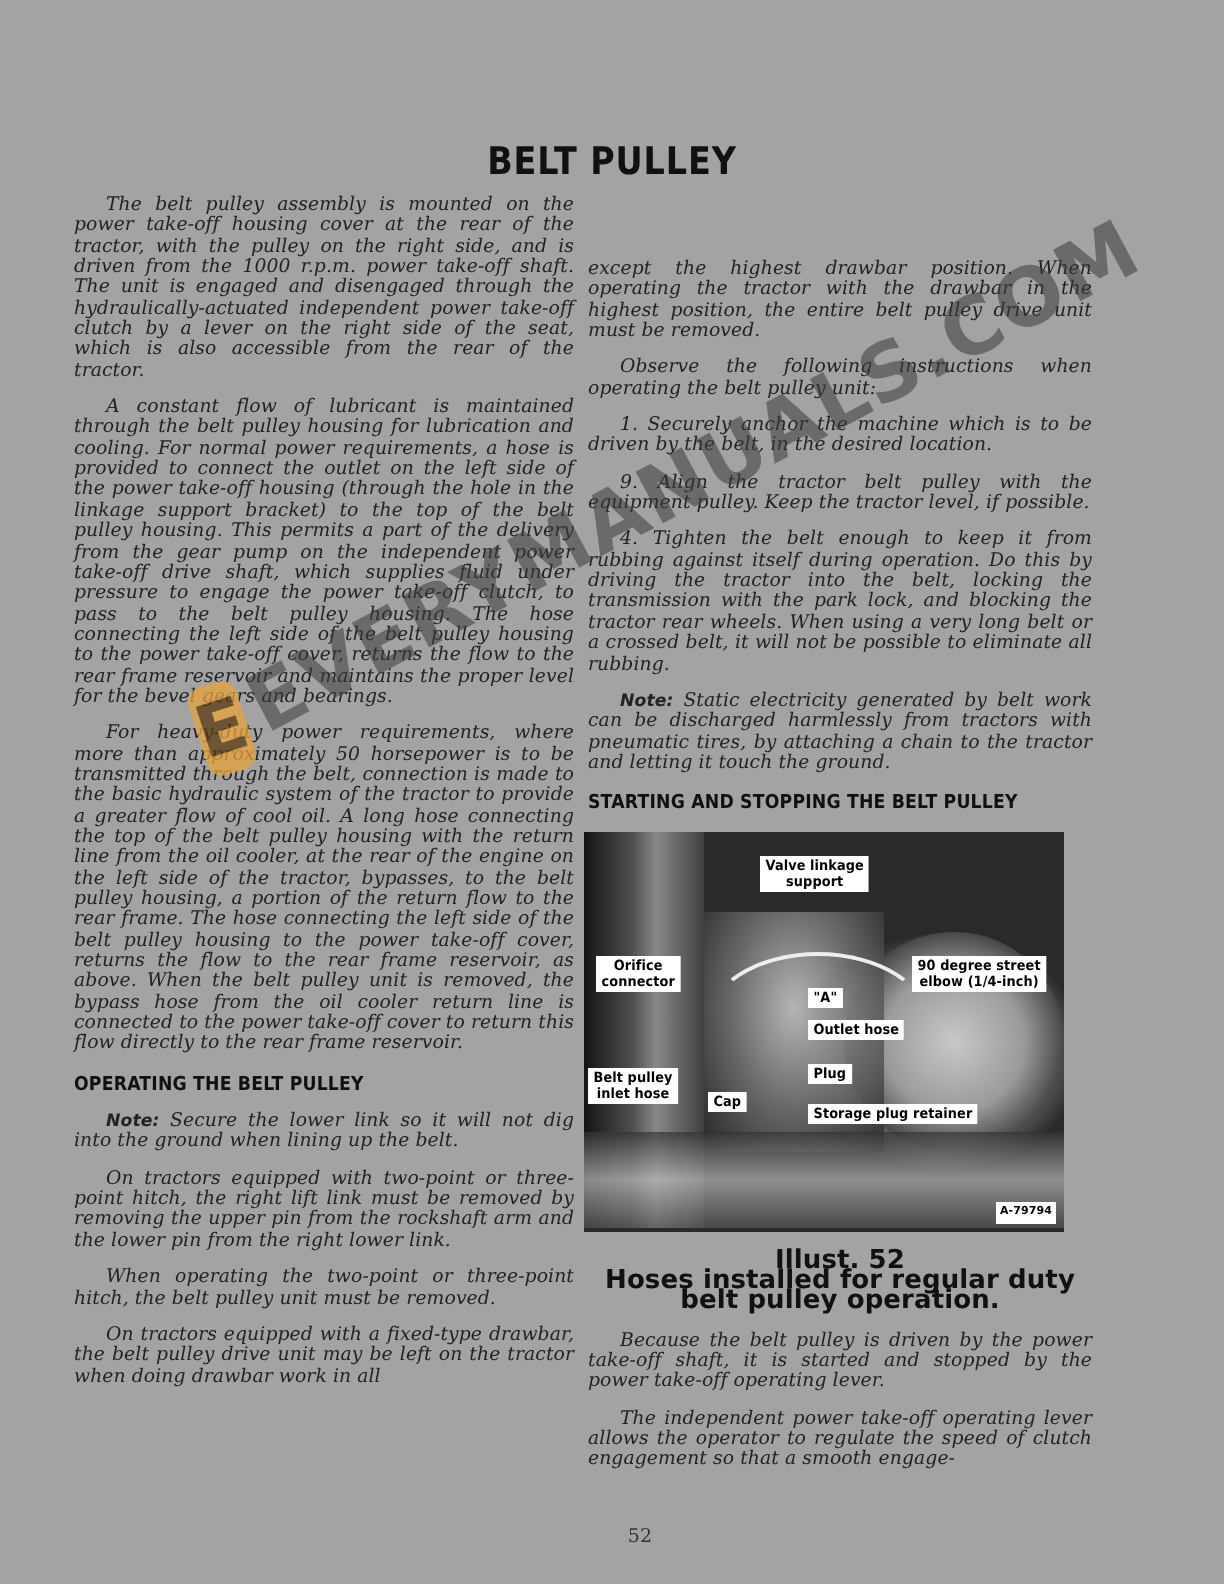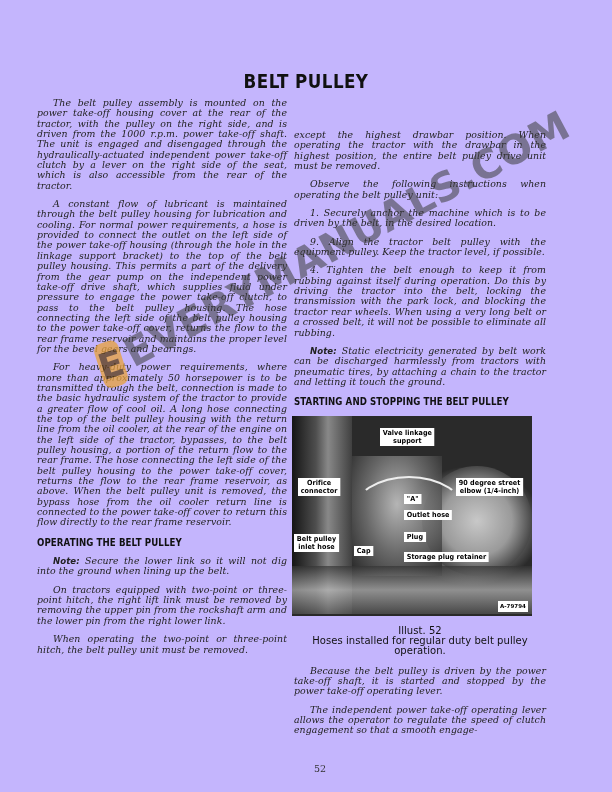--- a/index.html
+++ b/index.html
@@ -1,17 +1,17 @@
 <!DOCTYPE html>
 <html><head>
 <meta charset="utf-8">
 <style>
   html, body { margin: 0; padding: 0; background: #ffffff; }
   body { width: 612px; height: 792px; position: relative; overflow: hidden; }
-  .page { position: absolute; inset: 0; background: #c4b5fd; color: #1e1e1e; }
+  .page { position: absolute; inset: 0; background: #a3a3a3; color: #1e1e1e; }
   .title {
     position: absolute; top: 70px; left: 0; width: 612px; text-align: center;
     font-family: "DejaVu Sans", sans-serif; font-weight: bold; font-size: 19px;
     letter-spacing: 0.5px; transform: scaleX(0.88); transform-origin: center;
     color: #111;
   }
   .col {
     position: absolute; top: 98px;
     font-family: "DejaVu Serif", serif; font-size: 9.4px; line-height: 10.35px;
     color: #222; letter-spacing: 0.05px;
@@ -46,21 +46,21 @@
   .figure .hose { position: absolute; border: 2px solid #eee; border-color: #eee transparent transparent transparent;
     border-radius: 50%; }
   .callout {
     position: absolute; background: #fff; color: #000;
     font-family: "DejaVu Sans", sans-serif; font-weight: bold; font-size: 7px; line-height: 8px;
     padding: 1px 3px; text-align: center; white-space: nowrap; transform: scaleX(0.92); transform-origin: left;
   }
   .fig-id { position: absolute; right: 4px; bottom: 4px; background: #fff; color: #000;
     font-family: "DejaVu Sans", sans-serif; font-size: 5.5px; padding: 0 2px; font-weight: bold; }
   .caption {
-    font-family: "DejaVu Sans", sans-serif; font-weight: normal; font-size: 10px; line-height: 10px;
+    font-family: "DejaVu Sans", sans-serif; font-weight: bold; font-size: 13px; line-height: 10px;
     text-align: center; margin: 10px 0 10px 0; color: #111;
   }
   .page-number {
     position: absolute; top: 763px; left: 286px; width: 40px; text-align: right;
     font-family: "DejaVu Serif", serif; font-size: 9.5px; color: #333;
   }
   .watermark {
     position: absolute; left: 100px; top: 330px; width: 440px; height: 80px;
     transform: rotate(-28deg); transform-origin: left center; pointer-events: none;
     display: flex; align-items: center;
@@ -88,20 +88,21 @@
     <p>A constant flow of lubricant is maintained through the belt pulley housing for lubrication and cooling. For normal power requirements, a hose is provided to connect the outlet on the left side of the power take-off housing (through the hole in the linkage support bracket) to the top of the belt pulley housing. This permits a part of the delivery from the gear pump on the independent power take-off drive shaft, which supplies fluid under pressure to engage the power take-off clutch, to pass to the belt pulley housing. The hose connecting the left side of the belt pulley housing to the power take-off cover, returns the flow to the rear frame reservoir and maintains the proper level for the bevel gears and bearings.</p>
     <p>For heavy-duty power requirements, where more than approximately 50 horsepower is to be transmitted through the belt, connection is made to the basic hydraulic system of the tractor to provide a greater flow of cool oil. A long hose connecting the top of the belt pulley housing with the return line from the oil cooler, at the rear of the engine on the left side of the tractor, bypasses, to the belt pulley housing, a portion of the return flow to the rear frame. The hose connecting the left side of the belt pulley housing to the power take-off cover, returns the flow to the rear frame reservoir, as above. When the belt pulley unit is removed, the bypass hose from the oil cooler return line is connected to the power take-off cover to return this flow directly to the rear frame reservoir.</p>
 
     <div class="section-head">OPERATING THE BELT PULLEY</div>
 
     <p>
       <span class="note-label">Note:</span><span> Secure the lower link so it will not dig into the ground when lining up the belt.</span>
     </p>
     <p>On tractors equipped with two-point or three-point hitch, the right lift link must be removed by removing the upper pin from the rockshaft arm and the lower pin from the right lower link.</p>
     <p>When operating the two-point or three-point hitch, the belt pulley unit must be removed.</p>
+    <p>On tractors equipped with a fixed-type drawbar, the belt pulley drive unit may be left on the tractor when doing drawbar work in all</p>
   </div>
 
   <div class="col col-right">
     <p class="noindent">except the highest drawbar position. When operating the tractor with the drawbar in the highest position, the entire belt pulley drive unit must be removed.</p>
     <p>Observe the following instructions when operating the belt pulley unit:</p>
     <p class="item">1. Securely anchor the machine which is to be driven by the belt, in the desired location.</p>
     <p class="item">9. Align the tractor belt pulley with the equipment pulley. Keep the tractor level, if possible.</p>
     <p class="item">4. Tighten the belt enough to keep it from rubbing against itself during operation. Do this by driving the tractor into the belt, locking the transmission with the park lock, and blocking the tractor rear wheels. When using a very long belt or a crossed belt, it will not be possible to eliminate all rubbing.</p>
     <p>
       <span class="note-label">Note:</span><span> Static electricity generated by belt work can be discharged harmlessly from tractors with pneumatic tires, by attaching a chain to the tractor and letting it touch the ground.</span>

